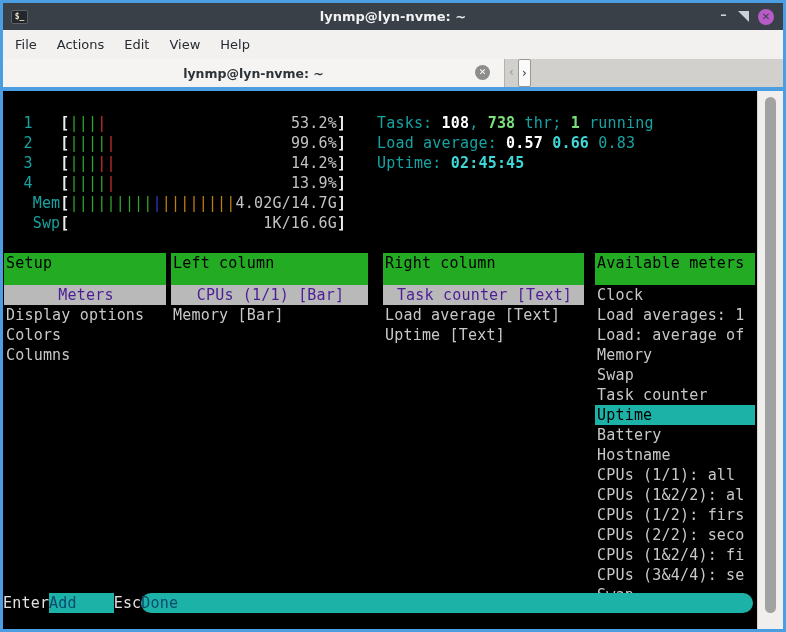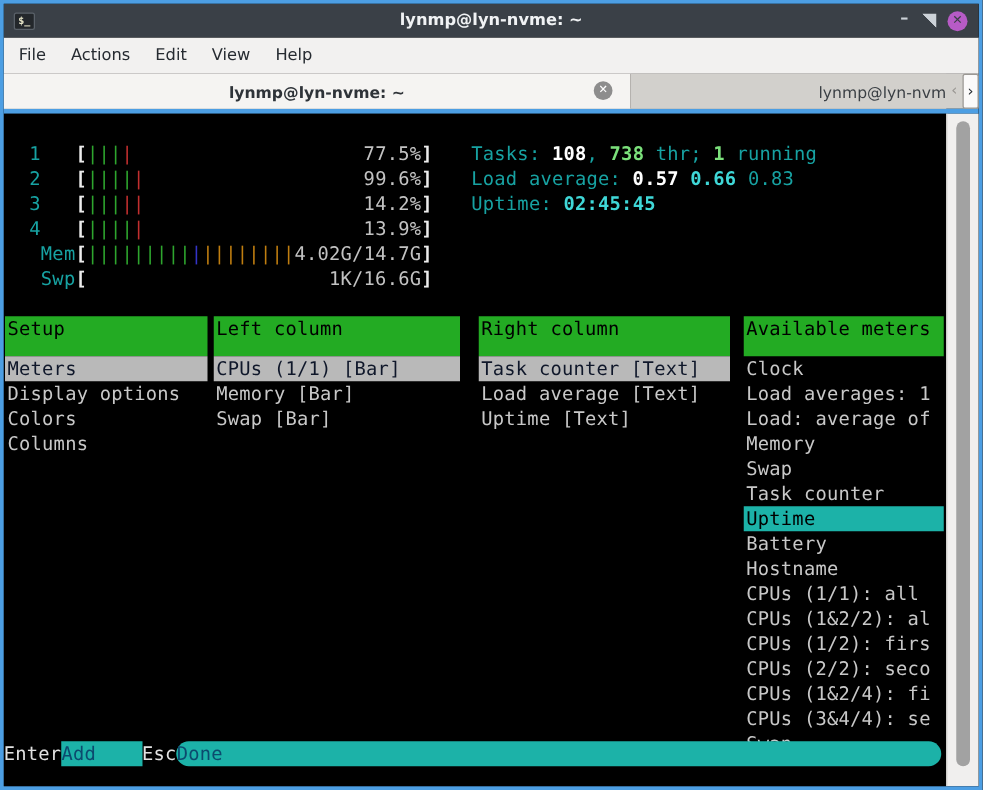--- a/index.html
+++ b/index.html
@@ -62,21 +62,21 @@
   .s-blue{color:var(--bar_blue);}
   .s-orange{color:var(--bar_orange);}
   .s-bracket{color:#ececec;font-weight:bold;}
   .s-value{color:#c2c2c2;}
   .s-plain{color:var(--text_gray);}
 
   .panel{position:absolute;}
   .panel-header{height:32px;line-height:20px;background:var(--panel_header_bg);color:#000;
     white-space:pre;padding-left:2px;overflow:hidden;}
   .panel-item{height:20px;line-height:20px;color:var(--text_gray);white-space:pre;padding-left:2px;overflow:hidden;}
-  .panel-item.sel-inactive{background:var(--sel_inactive_bg);color:#0f172a;}
+  .panel-item.sel-inactive{background:var(--sel_inactive_bg);color:#4c1d95;text-align:center;}
   .panel-item.sel-active{background:var(--sel_active_bg);color:#000;}
 
   .fnbar{position:absolute;left:0;top:502px;width:750px;height:20px;display:flex;}
   .fkey{color:#e2e2e2;white-space:pre;line-height:20px;}
   .flabel{background:var(--sel_active_bg);color:#0c4a6e;white-space:pre;line-height:20px;}
   .flabel.fill{flex:1;border-radius:10px;}
 
   .scrollbar{width:26px;background:var(--scroll_track);position:relative;border-left:1px solid #d8d6d3;}
   .thumb{position:absolute;left:7px;top:6px;width:11px;height:516px;border-radius:6px;background:var(--scroll_thumb);}
 </style>
@@ -101,54 +101,50 @@
       <div class="menu-item">Edit</div>
       <div class="menu-item">View</div>
       <div class="menu-item">Help</div>
     </div>
 
   <div class="tabbar">
     <div class="tab-active">
       <span class="tab-label">lynmp@lyn-nvme: ~</span>
       <span class="tab-close">✕</span>
     </div>
-    <div class="tab-inactive">
-      <span class="tab-label">lynmp@lyn-nvm</span>
-    </div>
     <div class="tab-arrows">
       <div class="arrow arrow-left">‹</div>
       <div class="arrow arrow-right">›</div>
     </div>
   </div>
 
   <div class="bluebar"></div>
 
   <div class="body">
     <div class="terminal" id="term">
-        <div class="trow" style="top: 22px; left: 2px;"><span class="s-cyan">  1   </span><span class="s-bracket">[</span><span class="s-green">|||</span><span class="s-red">|</span><span class="s-plain">                    </span><span class="s-value">77.5%</span><span class="s-bracket">]</span></div>
+        <div class="trow" style="top: 22px; left: 2px;"><span class="s-cyan">  1   </span><span class="s-bracket">[</span><span class="s-green">|||</span><span class="s-red">|</span><span class="s-plain">                    </span><span class="s-value">53.2%</span><span class="s-bracket">]</span></div>
         <div class="trow" style="top: 42px; left: 2px;"><span class="s-cyan">  2   </span><span class="s-bracket">[</span><span class="s-green">||||</span><span class="s-red">|</span><span class="s-plain">                   </span><span class="s-value">99.6%</span><span class="s-bracket">]</span></div>
         <div class="trow" style="top: 62px; left: 2px;"><span class="s-cyan">  3   </span><span class="s-bracket">[</span><span class="s-green">|||</span><span class="s-red">||</span><span class="s-plain">                   </span><span class="s-value">14.2%</span><span class="s-bracket">]</span></div>
         <div class="trow" style="top: 82px; left: 2px;"><span class="s-cyan">  4   </span><span class="s-bracket">[</span><span class="s-green">||||</span><span class="s-red">|</span><span class="s-plain">                   </span><span class="s-value">13.9%</span><span class="s-bracket">]</span></div>
         <div class="trow" style="top: 102px; left: 2px;"><span class="s-cyan">   Mem</span><span class="s-bracket">[</span><span class="s-green">|||||||||</span><span class="s-blue">|</span><span class="s-orange">||||||||</span><span class="s-value">4.02G/14.7G</span><span class="s-bracket">]</span></div>
         <div class="trow" style="top: 122px; left: 2px;"><span class="s-cyan">   Swp</span><span class="s-bracket">[</span><span class="s-plain">                     </span><span class="s-value">1K/16.6G</span><span class="s-bracket">]</span></div>
         <div class="trow" style="top: 22px; left: 374px;"><span class="s-cyan">Tasks: </span><span class="s-white-bold">108</span><span class="s-cyan">, </span><span class="s-green-bright">738</span><span class="s-cyan"> thr; </span><span class="s-green-bright">1</span><span class="s-cyan"> running</span></div>
         <div class="trow" style="top: 42px; left: 374px; text-align: right;"><span class="s-cyan">Load average: </span><span class="s-white-bold">0.57 </span><span class="s-cyan-bright">0.66 </span><span class="s-cyan">0.83</span></div>
         <div class="trow" style="top: 62px; left: 374px;"><span class="s-cyan">Uptime: </span><span class="s-cyan-bright">02:45:45</span></div>
         <div class="panel" style="left: 1px; top: 162px; width: 162px;">
           <div class="panel-header">Setup</div>
           <div class="panel-item sel-inactive">Meters</div>
           <div class="panel-item">Display options</div>
           <div class="panel-item">Colors</div>
           <div class="panel-item">Columns</div>
         </div>
         <div class="panel" style="left: 168px; top: 162px; width: 197px;">
           <div class="panel-header">Left column</div>
           <div class="panel-item sel-inactive">CPUs (1/1) [Bar]</div>
           <div class="panel-item">Memory [Bar]</div>
-          <div class="panel-item">Swap [Bar]</div>
         </div>
         <div class="panel" style="left: 380px; top: 162px; width: 201px;">
           <div class="panel-header">Right column</div>
           <div class="panel-item sel-inactive">Task counter [Text]</div>
           <div class="panel-item">Load average [Text]</div>
           <div class="panel-item">Uptime [Text]</div>
         </div>
         <div class="panel" style="left: 592px; top: 162px; width: 160px;">
           <div class="panel-header">Available meters</div>
           <div class="panel-item">Clock</div>

